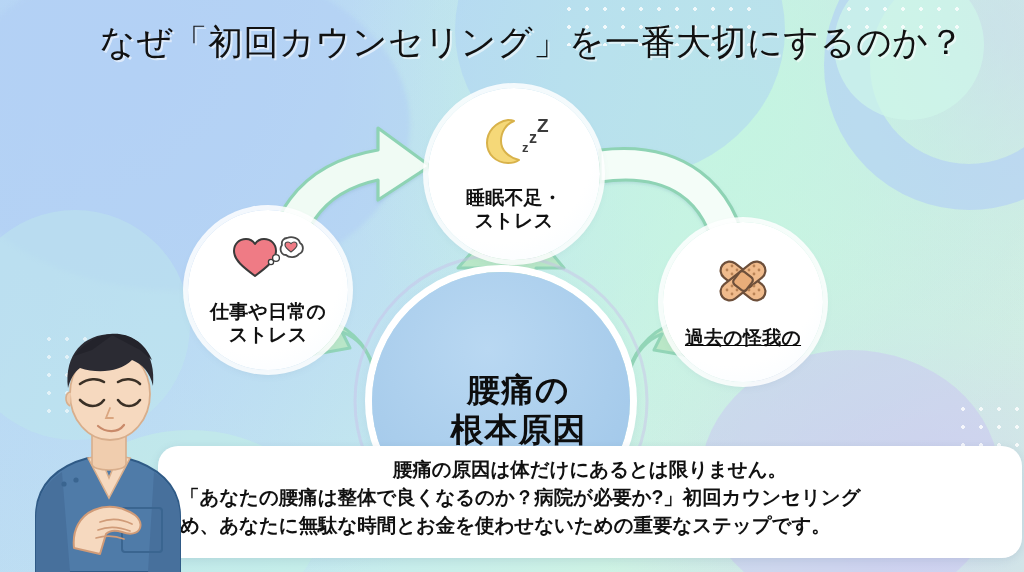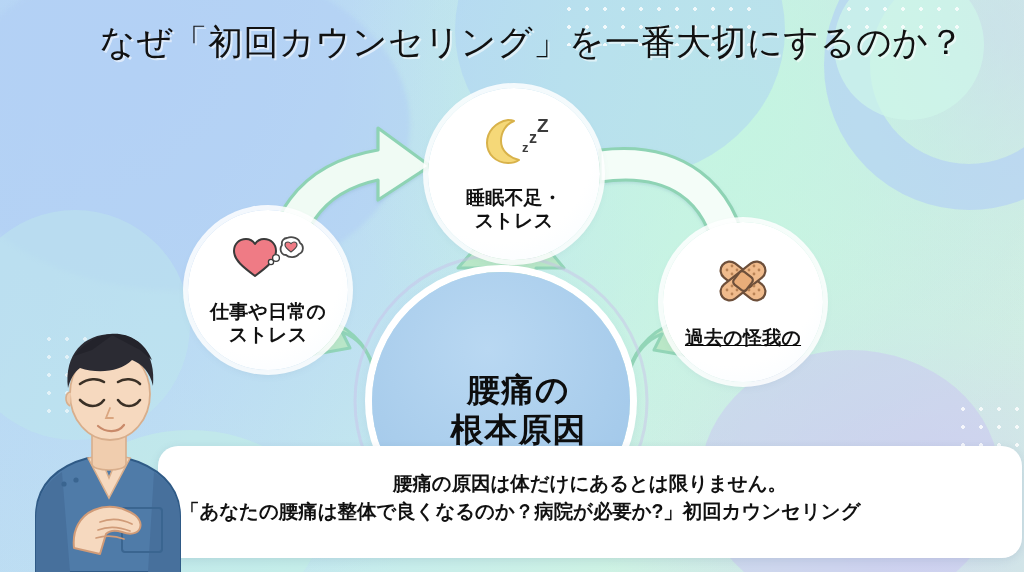--- a/index.html
+++ b/index.html
@@ -221,20 +221,21 @@
   <div id="node-center">
     <div class="ctxt">
       <div>腰痛の</div>
       <div>根本原因</div>
     </div>
   </div>
 
   <div id="caption">
     <div class="cl cl1">腰痛の原因は体だけにあるとは限りません。</div>
     <div class="cl cl2">「あなたの腰痛は整体で良くなるのか？病院が必要か?」初回カウンセリング</div>
+    <div class="cl cl3">め、あなたに無駄な時間とお金を使わせないための重要なステップです。</div>
   </div>
 
   <svg id="person" viewBox="0 0 215 256">
 
     <path d="M22,256 L22,200 C22,168 44,150 74,142 L112,142 C142,150 166,168 166,200
              L166,256 Z" fill="#4f7ba8" stroke="#2f5a86" stroke-width="2"></path>
 
     <path d="M22,256 L22,202 C22,182 32,166 48,156 L56,256 Z" fill="#47709c"></path>
     <path d="M166,256 L166,202 C166,182 156,166 140,156 L134,256 Z" fill="#47709c"></path>
 

